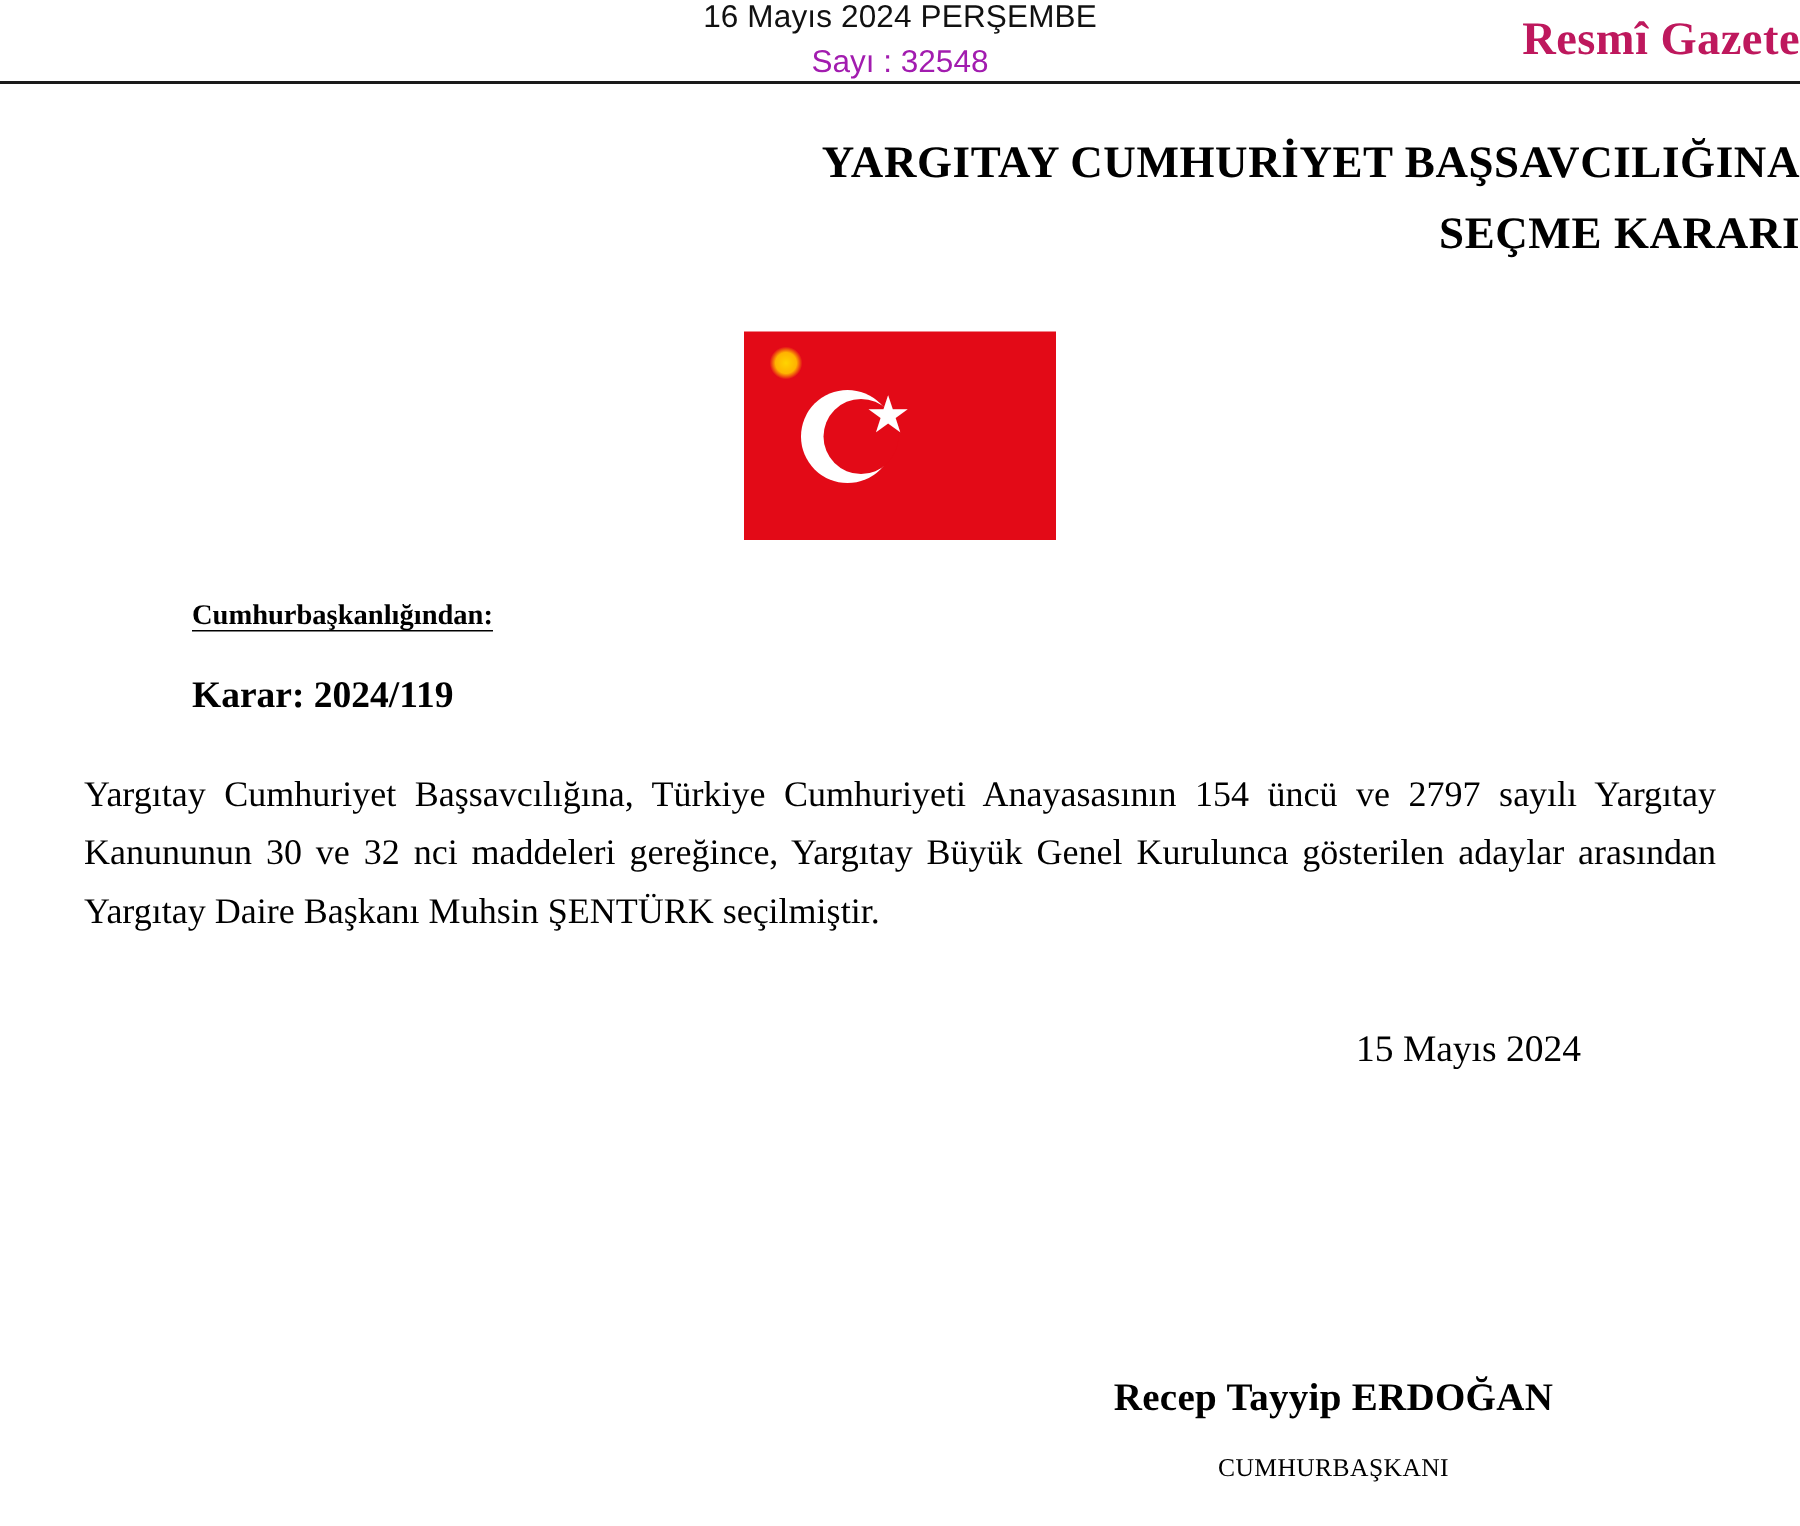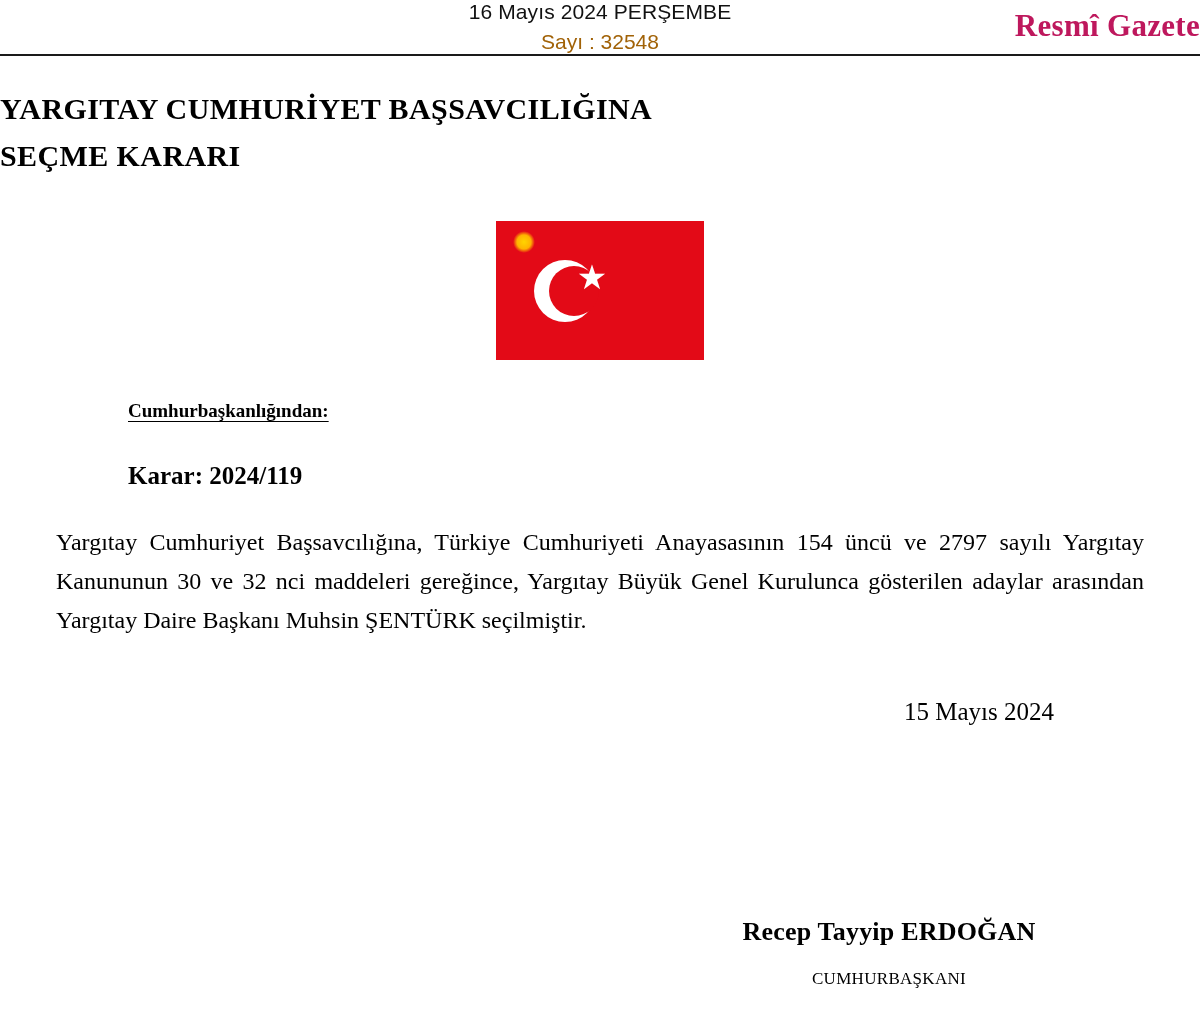--- a/index.html
+++ b/index.html
@@ -44,29 +44,29 @@
     position: absolute;
     left: 0;
     right: 0;
     text-align: right;
     top: 8px;
     pointer-events: none;
   }
   .masthead-issue {
     font-family: "Liberation Sans", sans-serif;
     font-size: 21px;
-    color: #a16207;
+    color: #a21caf;
     white-space: nowrap;
     z-index: 2;
   }
 
   
   .headline {
     margin-top: 30px;
-    text-align: left;
+    text-align: right;
     font-weight: 700;
     font-size: 30px;
     line-height: 1.55;
     letter-spacing: 0.4px;
     color: #000;
   }
   .headline-line {
     display: block;
   }
 
@@ -136,21 +136,21 @@
   }
   .issuer {
     margin-top: 40px;
     margin-left: 72px;
     font-size: 19px;
     font-weight: 700;
     text-decoration: underline;
     text-underline-offset: 4px;
   }
   .decision-no {
-    margin-top: 40px;
+    margin-top: 28px;
     margin-left: 72px;
     font-size: 25px;
     font-weight: 700;
   }
   .paragraph {
     margin-top: 33px;
     font-size: 24px;
     line-height: 1.62;
     text-align: justify;
     text-justify: inter-word;

